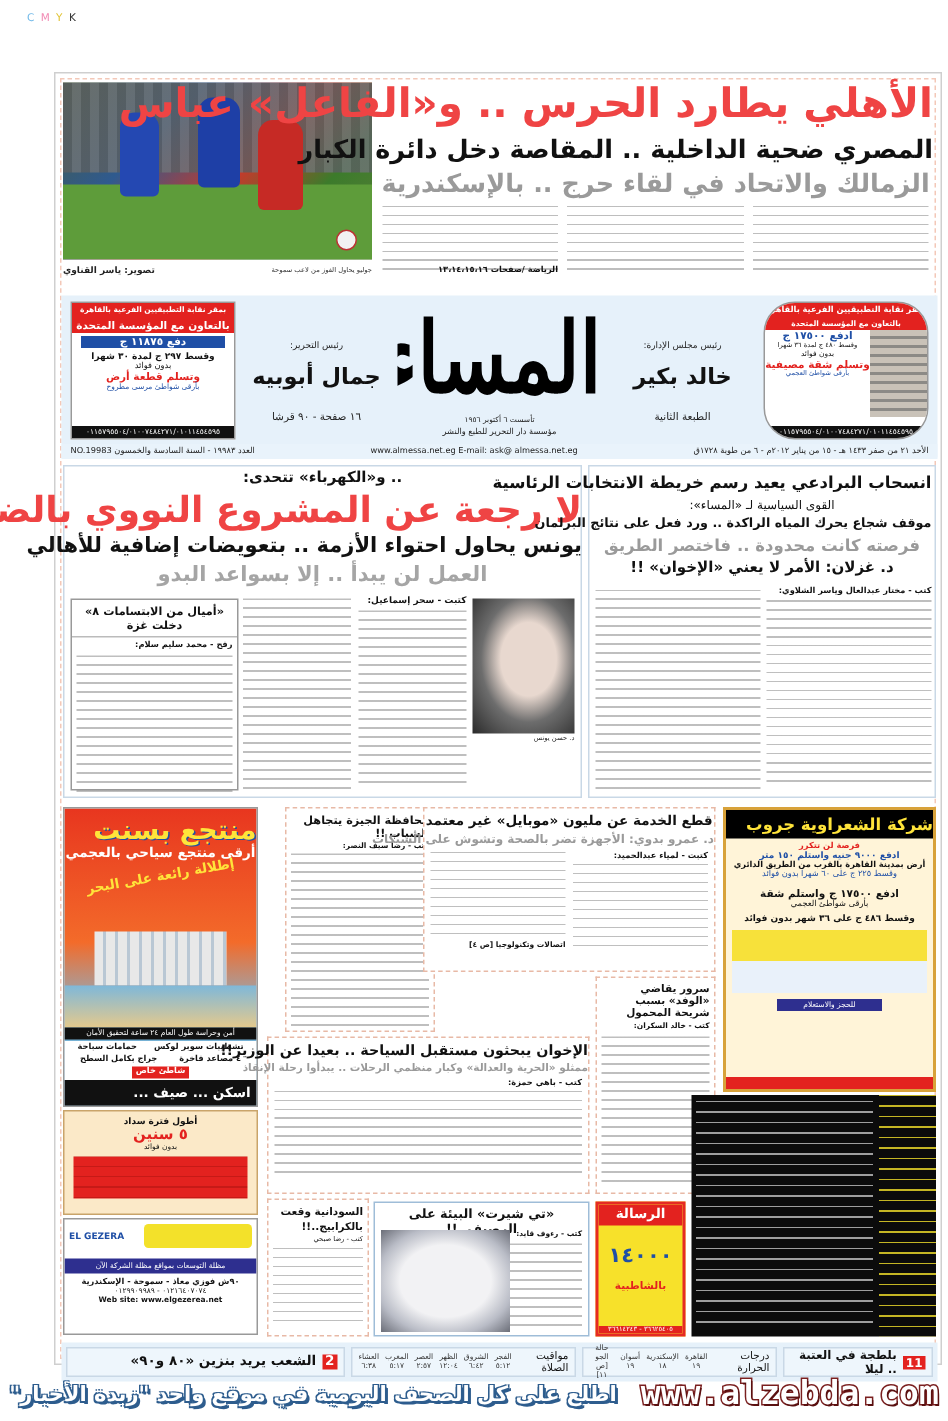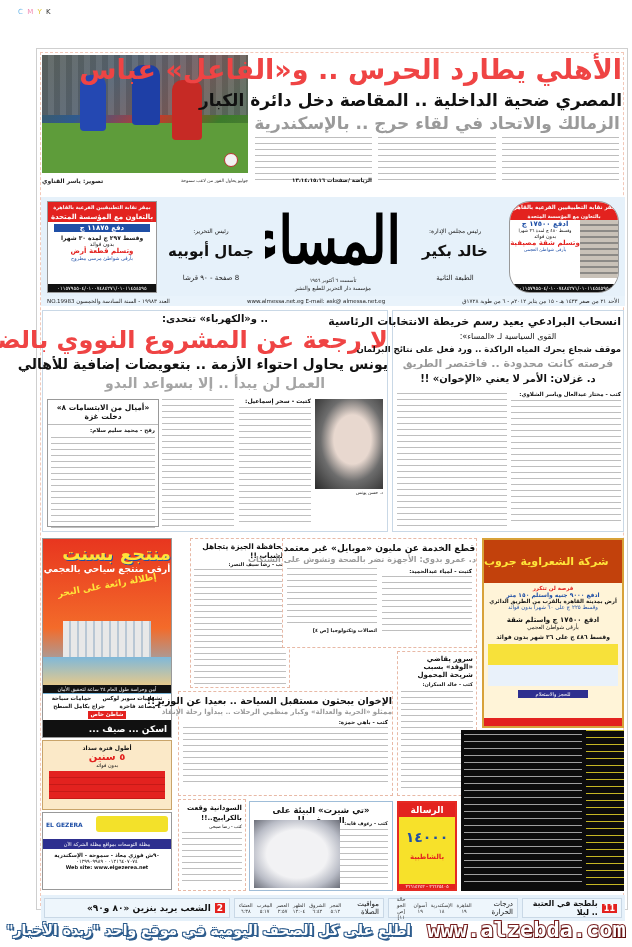--- a/index.html
+++ b/index.html
@@ -107,21 +107,21 @@
     <div class="txt" style="text-align:center; font-size:6px; font-weight:bold; color:#111;">وقسط ٢٩٧ ج لمدة ٣٠ شهرا</div>
     <div class="txt" style="text-align:center; font-size:5.5px; color:#111;">بدون فوائد</div>
     <div class="txt" style="text-align:center; font-size:7px; font-weight:bold; color:#e3221f;">وتسلم قطعة أرض</div>
     <div class="txt" style="text-align:center; font-size:5px; color:#1f4fa6;">بأرقى شواطئ مرسى مطروح</div>
     <div class="adblack">٠١١٥٧٩٥٥٠٤/٠١٠٠٧٤٨٤٢٧١/٠١٠١١٤٥٤٥٩٥</div>
   </div>
 
   <div class="abs txt" style="left:124px; top:178px; width:100px; text-align:center;">
     <div class="small">رئيس التحرير:</div>
     <div class="name-big" style="margin-top:8px;">جمال أبوبيه</div>
-    <div class="small" style="margin-top:14px; font-size:7px;">8 صفحة - ٩٠ قرشا</div>
+    <div class="small" style="margin-top:14px; font-size:7px;">١٦ صفحة - ٩٠ قرشا</div>
   </div>
 
   <div class="abs" style="left:228px; top:156px; width:136px; height:74px; overflow:hidden;">
     <div class="logo">المساء</div>
   </div>
   <div class="abs txt" style="left:228px; top:228px; width:136px; text-align:center;">
     <div class="small" style="font-size:5px;">تأسست ٦ أكتوبر ١٩٥٦</div>
     <div class="small" style="font-size:5.5px; margin-top:2px;">مؤسسة دار التحرير للطبع والنشر</div>
   </div>
 
@@ -234,21 +234,21 @@
         <div style="height:58px; margin-top:2px; background:repeating-linear-gradient(180deg,#8a8a8a 0 1px,transparent 1px 6px); opacity:.55;"></div>
       </div>
       <div style="flex:1;">
         <div style="height:55px; background:repeating-linear-gradient(180deg,#8a8a8a 0 1px,transparent 1px 6px); opacity:.55;"></div>
         <div class="txt" style="font-size:5px; font-weight:bold; color:#111; margin-top:4px;">اتصالات وتكنولوجيا [ص ٤]</div>
       </div>
     </div>
   </div>
 
   <div class="abs ad-shaarawy" style="left:445px; top:489px; width:142px; height:190px;">
-    <div class="txt" style="background:#c2410c; color:#ffe43a; font-size:11px; font-weight:bold; text-align:left; padding:15px 0;">شركة الشعراوية جروب</div>
+    <div class="txt" style="background:#000000; color:#ffe43a; font-size:11px; font-weight:bold; text-align:right; padding:3px 0;">شركة الشعراوية جروب</div>
     <div class="txt" style="text-align:center; font-size:5.5px; font-weight:bold; color:#e3221f; margin-top:2px;">فرصة لن تتكرر</div>
     <div class="txt" style="text-align:center; font-size:6px; font-weight:bold; color:#1f4fa6;">ادفع ٩٠٠٠ جنيه واستلم ١٥٠ متر</div>
     <div class="txt" style="text-align:center; font-size:5.5px; font-weight:bold; color:#111;">أرض بمدينة القاهرة بالقرب من الطريق الدائري</div>
     <div class="txt" style="text-align:center; font-size:5.5px; color:#1f4fa6;">وقسط ٢٢٥ ج على ٦٠ شهرا بدون فوائد</div>
     <div class="txt" style="text-align:center; font-size:7px; font-weight:bold; color:#111; margin-top:6px;">ادفع ١٧٥٠٠ ج واستلم شقة</div>
     <div class="txt" style="text-align:center; font-size:5.5px; color:#111;">بأرقى شواطئ العجمي</div>
     <div class="txt" style="text-align:center; font-size:6px; font-weight:bold; color:#111; margin-top:3px;">وقسط ٤٨٦ ج على ٣٦ شهر بدون فوائد</div>
     <div style="margin:4px 4px 0; height:42px; background:linear-gradient(180deg,#f7e13a 0 50%,#e9f1fa 50% 100%);"></div>
     <div class="txt" style="margin:4px auto 0; width:70px; background:#2e2f8f; color:#fff; font-size:5px; text-align:center; padding:1px 0;">للحجز والاستعلام</div>
     <div style="position:absolute; left:0; right:0; bottom:0; height:8px; background:#e3221f;"></div>

